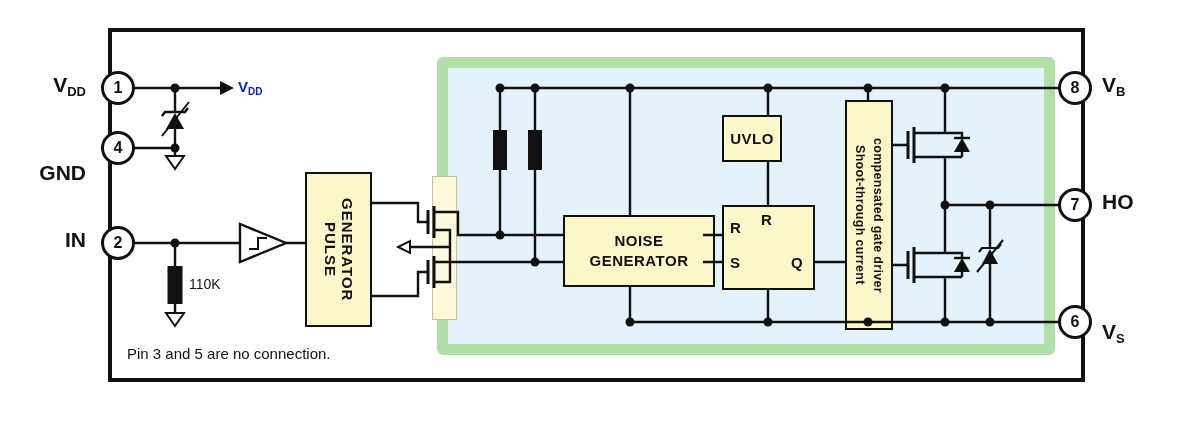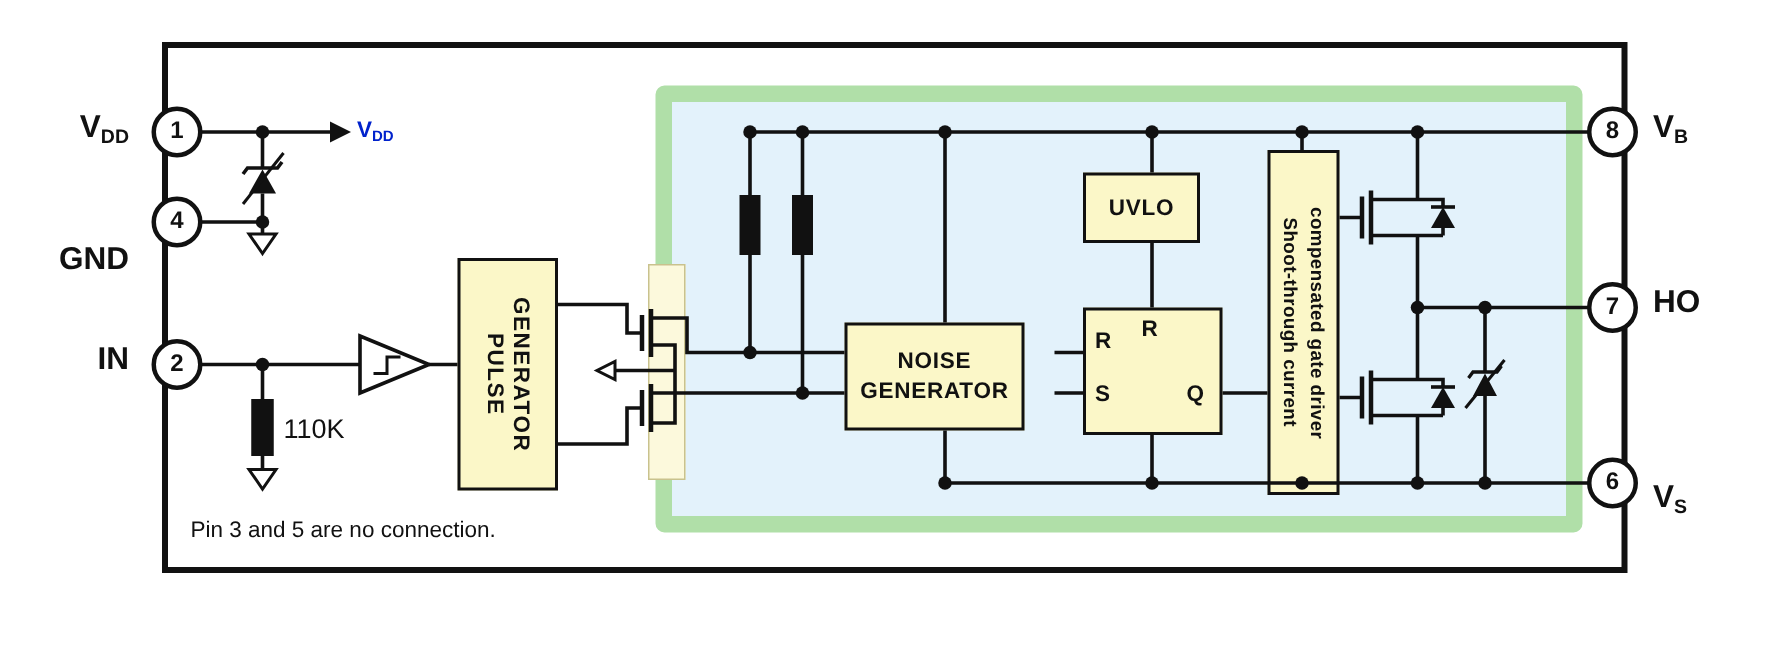--- a/index.html
+++ b/index.html
@@ -13,43 +13,43 @@
           box-sizing:border-box;border:11px solid var(--frame-green,#b0dfa8);
           background:var(--region-blue,#e3f2fb);border-radius:6px;z-index:1;}
 
   .strip{position:absolute;left:432px;top:176px;width:25px;height:144px;
          background:#fcf9dc;border:1px solid #c9c28d;box-sizing:border-box;z-index:2;}
 
   .block{position:absolute;box-sizing:border-box;border:2px solid #111;
          background:var(--block-fill,#fbf7c8);display:flex;align-items:center;
          justify-content:center;text-align:center;font-weight:bold;z-index:3;}
   #pg{left:305px;top:172px;width:67px;height:155px;font-size:15px;}
-  #nc{left:563px;top:215px;width:120px;height:72px;font-size:15px;line-height:1.35;letter-spacing:.5px;align-items:center;}
-  #uvlo{left:722px;top:115px;width:78px;height:47px;font-size:15px;letter-spacing:.5px;}
+  #nc{left:563px;top:215px;width:152px;height:72px;font-size:15px;line-height:1.35;letter-spacing:.5px;align-items:center;}
+  #uvlo{left:722px;top:115px;width:60px;height:47px;font-size:15px;letter-spacing:.5px;}
   #latch{left:722px;top:205px;width:93px;height:85px;}
   #driver{left:845px;top:100px;width:48px;height:230px;font-size:12.5px;}
 
   .vtext{writing-mode:vertical-lr;text-orientation:mixed;text-align:center;letter-spacing:1px;}
   #driver .vtext{letter-spacing:.3px;line-height:1.45;}
 
   .latch-lbl{position:absolute;font-size:15px;font-weight:bold;z-index:4;}
 
   .pin{position:absolute;width:34px;height:34px;border-radius:50%;background:#fff;
        border:3px solid #111;box-sizing:border-box;display:flex;align-items:center;
        justify-content:center;font-size:16px;font-weight:bold;z-index:6;}
 
   .plabel{position:absolute;font-size:21px;font-weight:bold;z-index:6;}
   .plabel.right-align{text-align:right;width:72px;}
   .plabel .sub{font-size:13px;position:relative;top:4px;}
 
   .netlabel{position:absolute;font-size:15px;font-weight:bold;
             color:var(--accent-blue,#0022cc);z-index:6;}
   .netlabel .sub{font-size:10px;position:relative;top:3px;}
 
-  .anno{position:absolute;font-size:18px;z-index:6;}
+  .anno{position:absolute;font-size:14px;z-index:6;}
   .note{position:absolute;font-size:15px;z-index:6;text-align:center;}
   .footer{position:absolute;font-size:15.5px;white-space:pre;z-index:6;}
 
   svg.wires{position:absolute;left:0;top:0;z-index:5;}
 </style>
 </head>
 <body>
 
 <div class="canvas">
 

